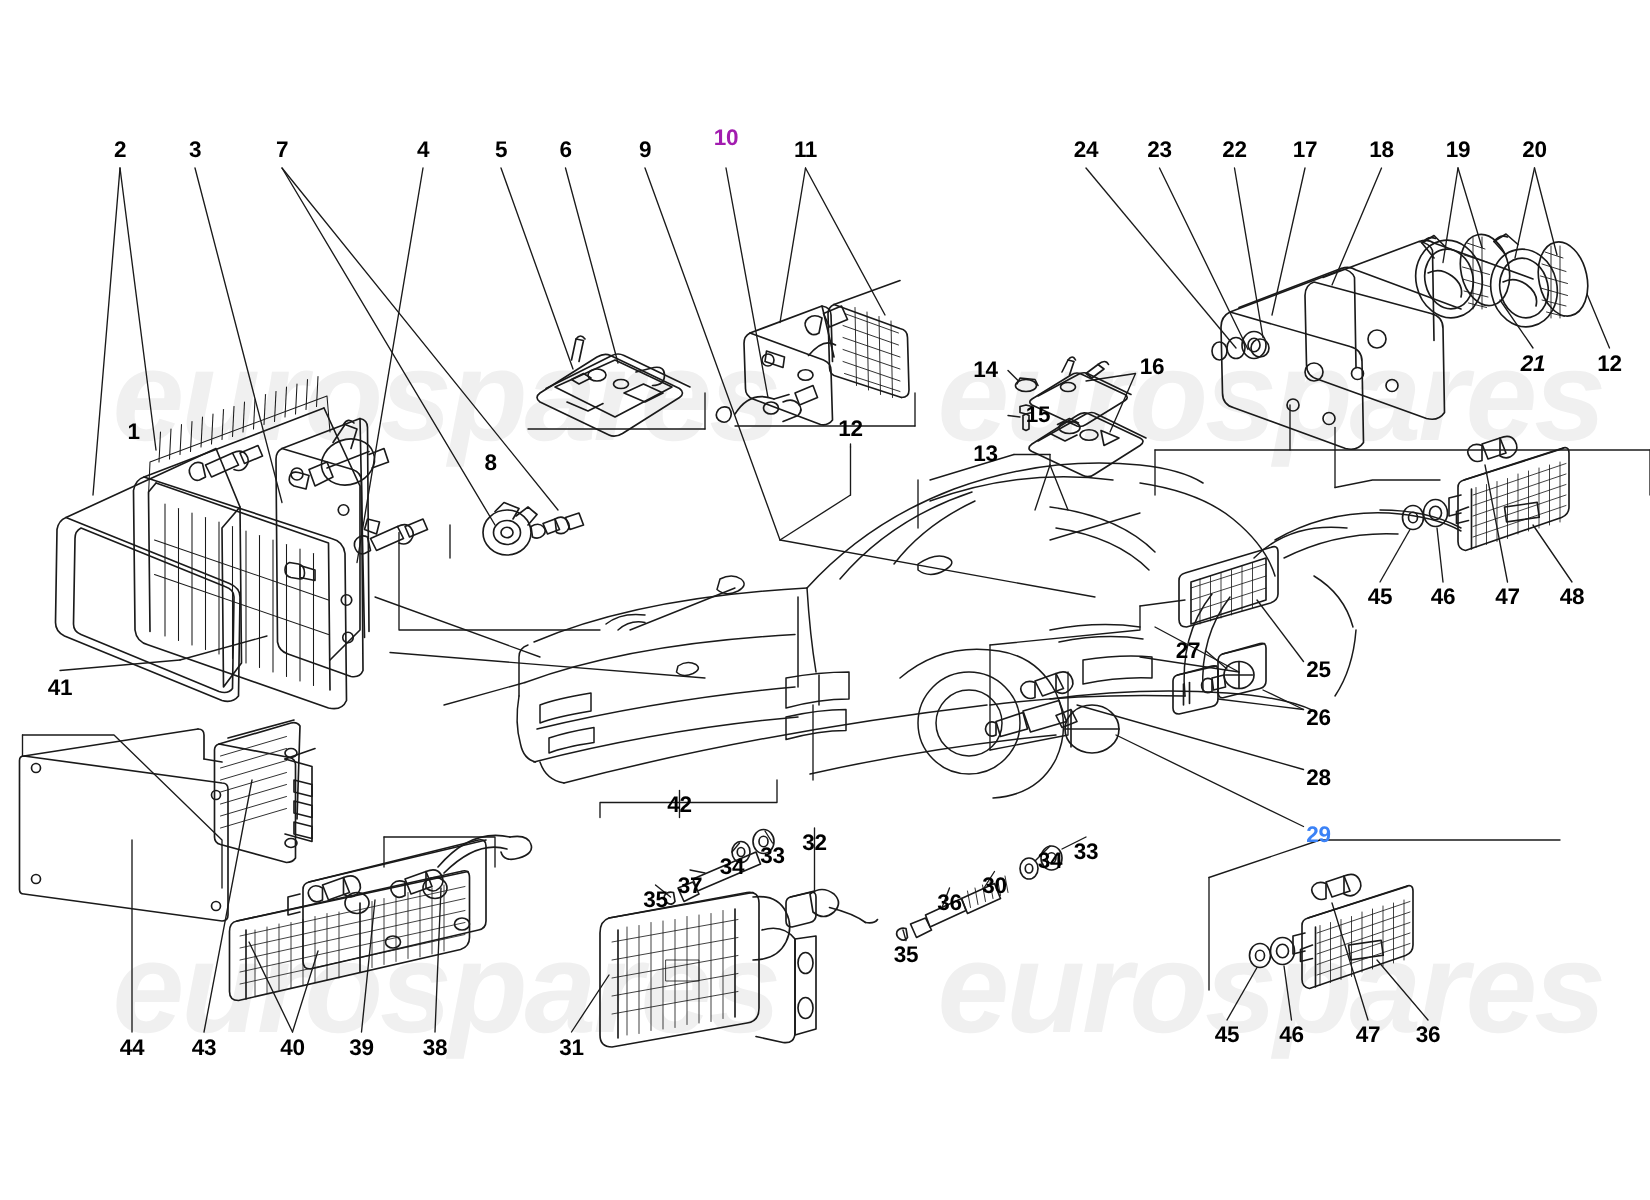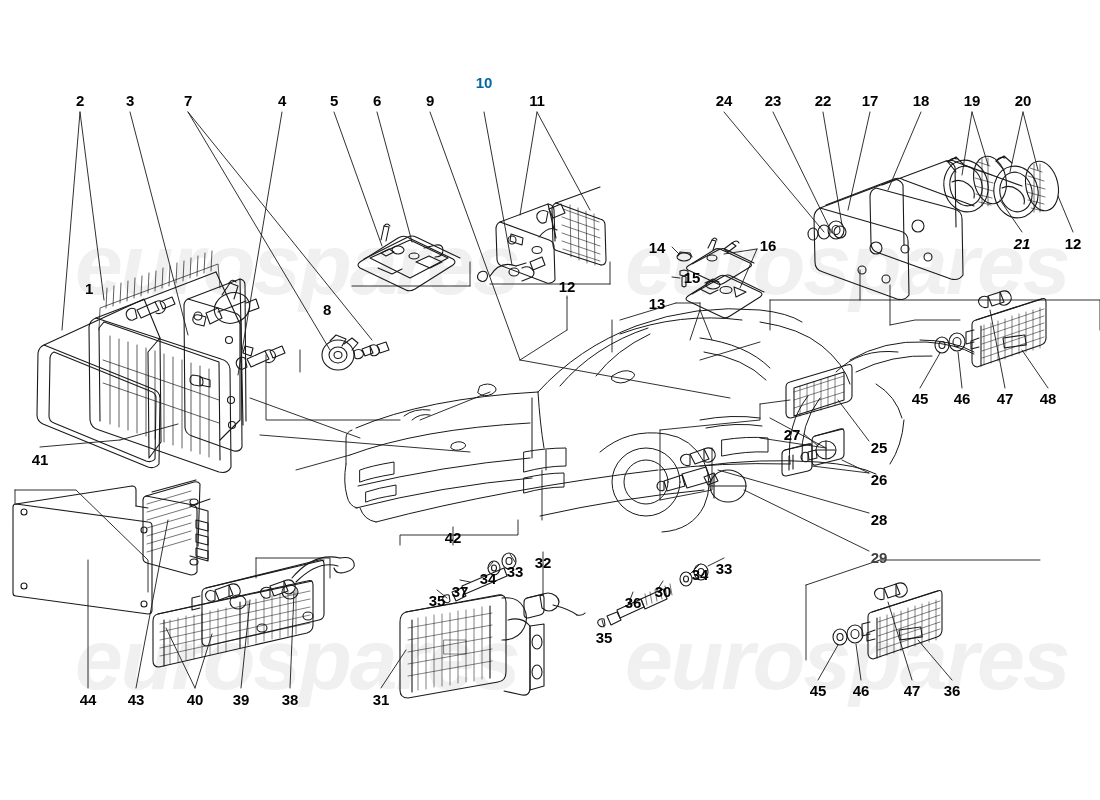--- a/index.html
+++ b/index.html
@@ -778,21 +778,21 @@
   </svg>
 
   <div id="callout-layer">
       <div class="callout" style="left: 80px; top: 100px; color: rgb(0, 0, 0);">2</div>
       <div class="callout" style="left: 130px; top: 100px; color: rgb(0, 0, 0);">3</div>
       <div class="callout" style="left: 188px; top: 100px; color: rgb(0, 0, 0);">7</div>
       <div class="callout" style="left: 282px; top: 100px; color: rgb(0, 0, 0);">4</div>
       <div class="callout" style="left: 334px; top: 100px; color: rgb(0, 0, 0);">5</div>
       <div class="callout" style="left: 377px; top: 100px; color: rgb(0, 0, 0);">6</div>
       <div class="callout" style="left: 430px; top: 100px; color: rgb(0, 0, 0);">9</div>
-      <div class="callout" style="left: 484px; top: 82px; color: #0369a1; text-align: center;">10</div>
+      <div class="callout" style="left: 484px; top: 92px; color: #a21caf; text-align: center;">10</div>
       <div class="callout" style="left: 537px; top: 100px; color: rgb(0, 0, 0);">11</div>
       <div class="callout" style="left: 724px; top: 100px; color: rgb(0, 0, 0);">24</div>
       <div class="callout" style="left: 773px; top: 100px; color: rgb(0, 0, 0);">23</div>
       <div class="callout" style="left: 823px; top: 100px; color: rgb(0, 0, 0);">22</div>
       <div class="callout" style="left: 870px; top: 100px; color: rgb(0, 0, 0);">17</div>
       <div class="callout" style="left: 921px; top: 100px; color: rgb(0, 0, 0);">18</div>
       <div class="callout" style="left: 972px; top: 100px; color: rgb(0, 0, 0);">19</div>
       <div class="callout" style="left: 1023px; top: 100px; color: rgb(0, 0, 0);">20</div>
       <div class="callout" style="left: 89px; top: 288px; color: rgb(0, 0, 0);">1</div>
       <div class="callout" style="left: 327px; top: 309px; color: rgb(0, 0, 0);">8</div>
@@ -805,21 +805,21 @@
       <div class="callout" style="left: 1073px; top: 243px; color: rgb(0, 0, 0);">12</div>
       <div class="callout" style="left: 40px; top: 459px; color: rgb(0, 0, 0); text-align: right;">41</div>
       <div class="callout" style="left: 920px; top: 398px; color: rgb(0, 0, 0);">45</div>
       <div class="callout" style="left: 962px; top: 398px; color: rgb(0, 0, 0);">46</div>
       <div class="callout" style="left: 1005px; top: 398px; color: rgb(0, 0, 0);">47</div>
       <div class="callout" style="left: 1048px; top: 398px; color: rgb(0, 0, 0);">48</div>
       <div class="callout" style="left: 792px; top: 434px; color: rgb(0, 0, 0);">27</div>
       <div class="callout" style="left: 879px; top: 447px; color: rgb(0, 0, 0);">25</div>
       <div class="callout" style="left: 879px; top: 479px; color: rgb(0, 0, 0);">26</div>
       <div class="callout" style="left: 879px; top: 519px; color: rgb(0, 0, 0);">28</div>
-      <div class="callout" style="left: 879px; top: 557px; color: #404040;">29</div>
+      <div class="callout" style="left: 879px; top: 557px; color: #3b82f6;">29</div>
       <div class="callout" style="left: 453px; top: 537px; color: rgb(0, 0, 0);">42</div>
       <div class="callout" style="left: 515px; top: 571px; color: rgb(0, 0, 0);">33</div>
       <div class="callout" style="left: 543px; top: 562px; color: rgb(0, 0, 0);">32</div>
       <div class="callout" style="left: 488px; top: 578px; color: rgb(0, 0, 0);">34</div>
       <div class="callout" style="left: 460px; top: 591px; color: rgb(0, 0, 0);">37</div>
       <div class="callout" style="left: 437px; top: 600px; color: rgb(0, 0, 0);">35</div>
       <div class="callout" style="left: 663px; top: 591px; color: rgb(0, 0, 0);">30</div>
       <div class="callout" style="left: 700px; top: 574px; color: rgb(0, 0, 0);">34</div>
       <div class="callout" style="left: 724px; top: 568px; color: rgb(0, 0, 0);">33</div>
       <div class="callout" style="left: 633px; top: 602px; color: rgb(0, 0, 0); text-align: center;">36</div>

